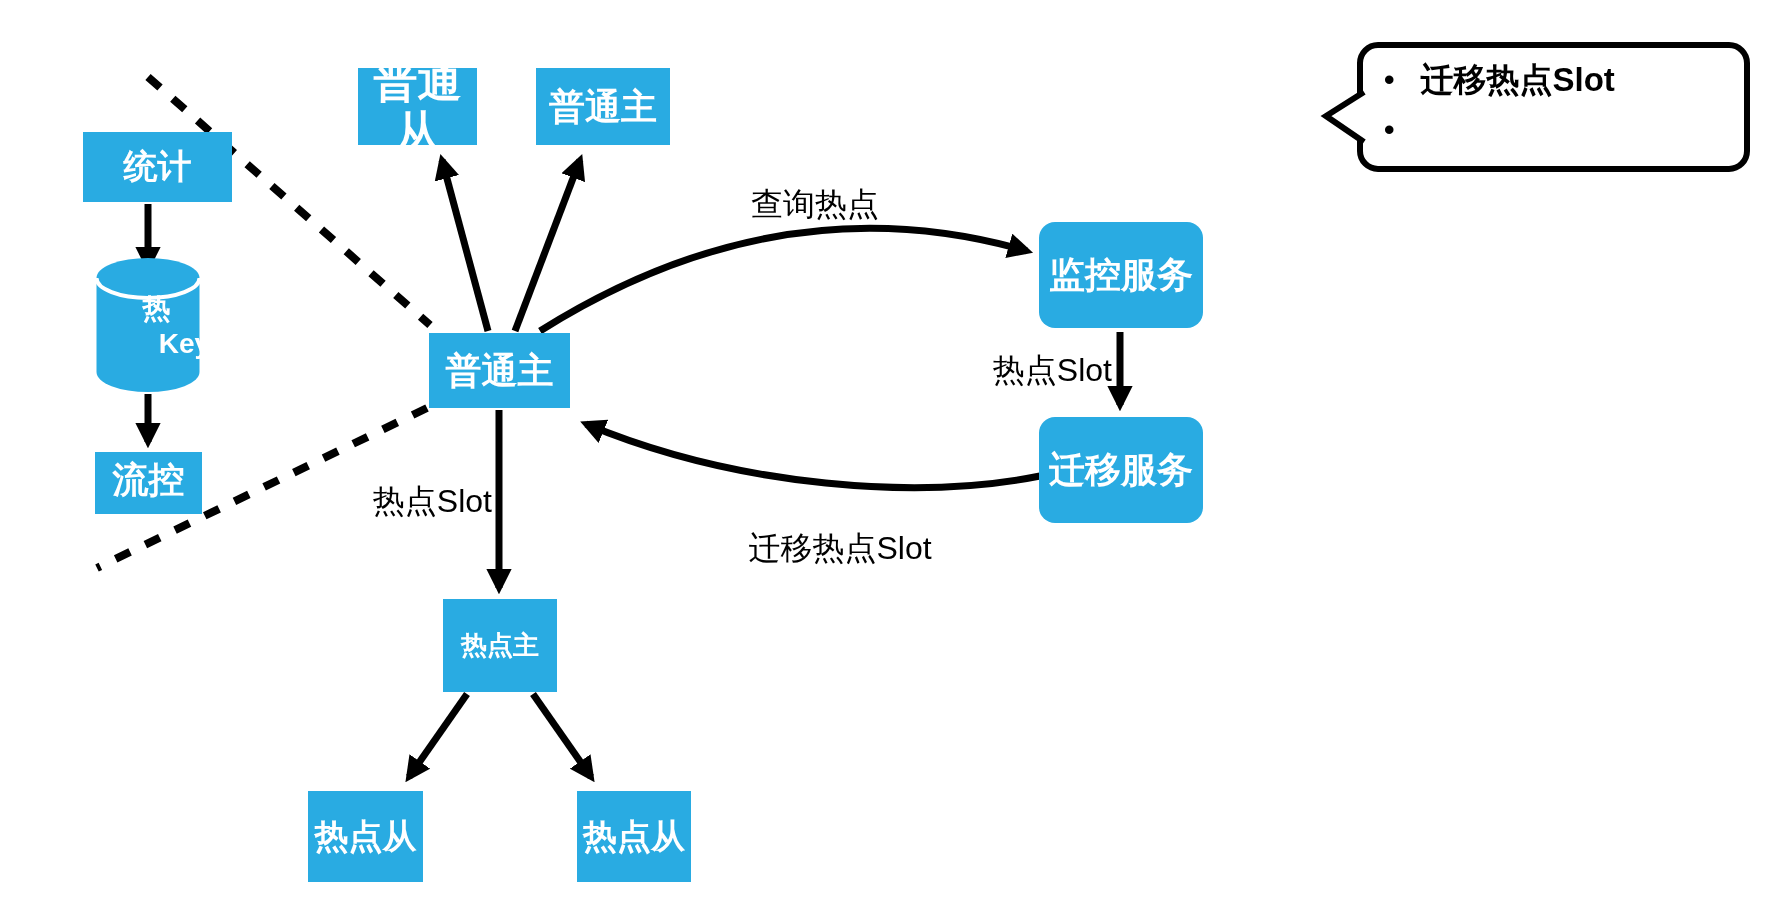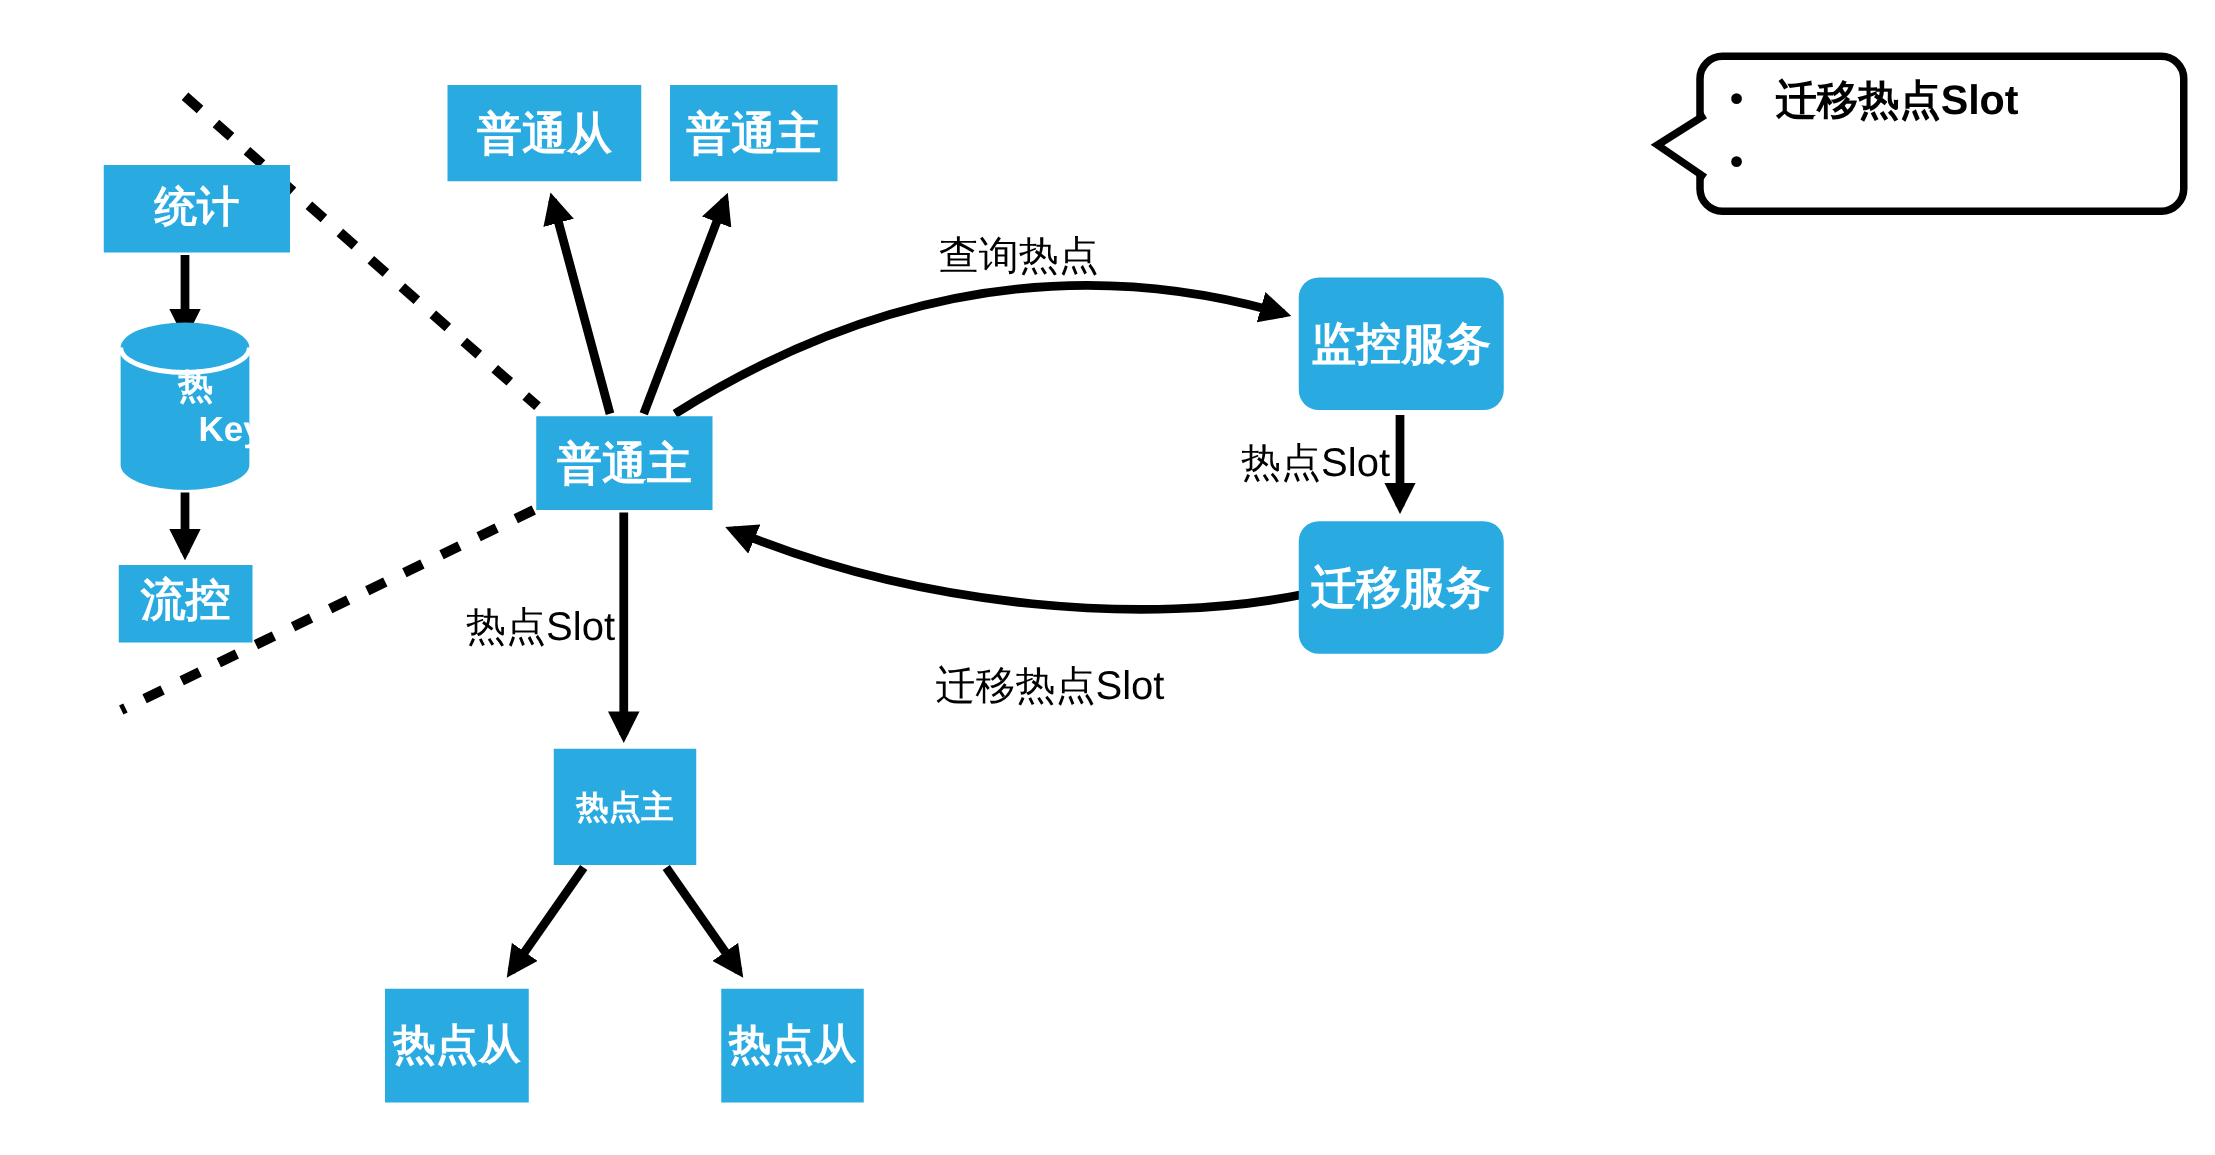--- a/index.html
+++ b/index.html
@@ -139,21 +139,21 @@
 
   <div class="node" style="left:83px; top:132px; width:149px; height:70px; font-size:34px;">统计</div>
 
   <div class="cyl-label" style="left:97px; top:288px; width:103px; height:76px; font-size:28px;margin-left:36px;">
     <span>热　点</span>
     <span>Key</span>
   </div>
 
   <div class="node" style="left:95px; top:452px; width:107px; height:62px; font-size:36px;font-family:Liberation Mono, monospace;">流控</div>
 
-  <div class="node" style="left:358px; top:68px; width:155px; height:77px; font-size:36px;">普通从</div>
+  <div class="node" style="left:358px; top:68px; width:119px; height:77px; font-size:44px;">普通从</div>
 
   <div class="node" style="left:536px; top:68px; width:134px; height:77px; font-size:36px;">普通主</div>
 
   <div class="node" style="left:429px; top:333px; width:141px; height:75px; font-size:36px;">普通主</div>
 
   <div class="node rounded" style="left:1039px; top:417px; width:164px; height:106px; font-size:36px;">迁移服务</div>
 
   <div class="node rounded" style="left:1039px; top:222px; width:164px; height:106px; font-size:36px;">监控服务</div>
 
   <div class="node" style="left:443px; top:599px; width:114px; height:93px; font-size:26px;">热点主</div>

